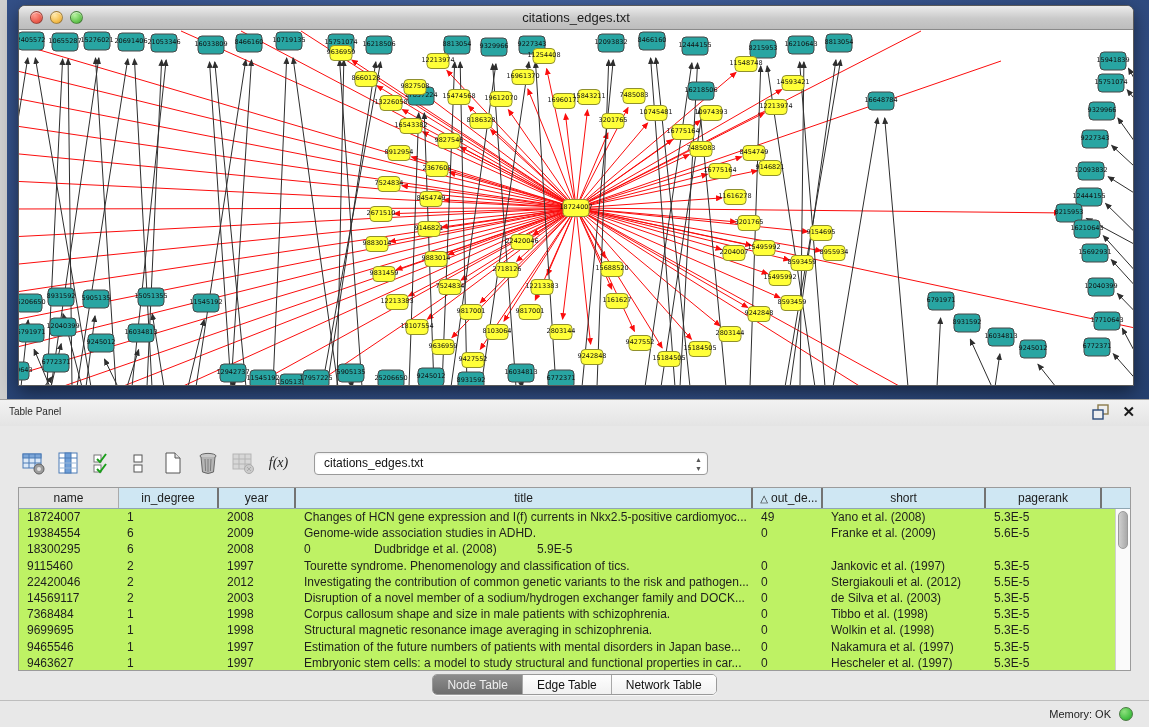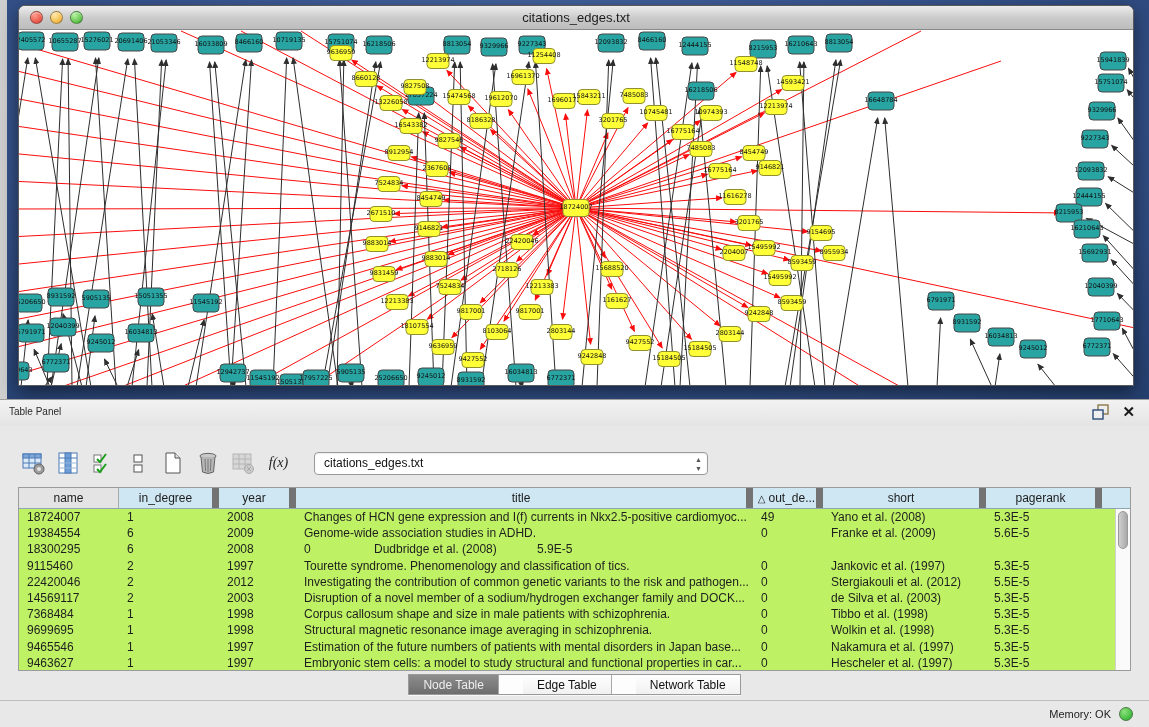--- a/index.html
+++ b/index.html
@@ -34,33 +34,33 @@
   .toolbar { position:absolute; left:20px; top:46px; height:34px; display:flex; align-items:center; gap:8px; }
   .tb-icon { width:27px; height:27px; display:flex; align-items:center; justify-content:center; }
   .fx { font-size:14px; color:#222; font-family:"Liberation Serif",serif; font-style:italic; white-space:nowrap; }
   .table-select { margin-left:14px; width:394px; height:23px; background:#fff; border:1px solid #9a9a9a; border-radius:4px;
     position:relative; display:flex; align-items:center; box-shadow:inset 0 1px 2px rgba(0,0,0,.08); }
   .table-select .val { font-size:12px; color:#111; padding-left:9px; }
   .spinner { position:absolute; right:5px; top:2px; font-size:7px; color:#555; line-height:9px; text-align:center; }
 
   .table-wrap { position:absolute; left:18px; top:87px; width:1113px; height:184px; background:#bef264; border:1px solid #9b9b9b; display:flex; flex-direction:column; }
   .thead { display:flex; height:21px; background:#cfe7f3; border-bottom:1px solid #8fa6b2; flex:none; }
-  .th { font-size:12px; color:#1c1c1c; text-align:center; line-height:20px; border-right:7px solid #737373; overflow:hidden; white-space:nowrap; }
+  .th { font-size:12px; color:#1c1c1c; text-align:center; line-height:20px; border-right:2px solid #737373; overflow:hidden; white-space:nowrap; }
   .th.gray { background:#e4e4e4; border-right:1px solid #aaa; }
   .sort-tri { font-size:10px; margin-right:3px; }
   .c0{width:100px;} .c1{width:100px;} .c2{width:77px;} .c3{width:457px;} .c4{width:70px;} .c5{width:163px;} .c6{width:116px;}
   .tbody { position:relative; flex:1; overflow:hidden; }
   .trow { display:flex; height:16.2px; }
   .td { font-size:12px; color:#1e1e1e; line-height:16px; padding-left:8px; white-space:nowrap; overflow:hidden; text-overflow:ellipsis; }
   .vscroll { position:absolute; right:0; top:21px; bottom:0; width:15px; background:#fafafa; border-left:1px solid #d0d0d0; }
   .vthumb { position:absolute; left:2px; top:2px; width:10px; height:38px; border-radius:6px;
     background:linear-gradient(90deg,#cfcfcf,#a9a9a9); border:1px solid #9a9a9a; }
 
   .tabs { position:absolute; left:0; top:274px; width:100%; display:flex; justify-content:center; }
-  .seg { display:flex; border:1px solid #9a9a9a; border-radius:0; overflow:hidden; height:21px; background:#fdfdfd; box-shadow:0 1px 0 rgba(255,255,255,.7);gap:24px; }
+  .seg { display:flex; border:1px solid #9a9a9a; border-radius:5px; overflow:hidden; height:21px; background:#fdfdfd; box-shadow:0 1px 0 rgba(255,255,255,.7); }
   .seg-btn { font-size:12px; padding:0 14px; line-height:20px; color:#111; background:linear-gradient(#fefefe,#f1f1f1); border-right:1px solid #a8a8a8; }
   .seg-btn:last-child { border-right:none; }
   .seg-btn.sel { background:linear-gradient(#8d8d8d,#6e6e6e); color:#efefef; }
 
   .statusbar { position:absolute; left:0; bottom:0; width:100%; height:27px; background:#e8e8e8; border-top:1px solid #bdbdbd; }
   .memory { position:absolute; right:38px; top:7px; font-size:11px; color:#222; }
   .mem-dot { position:absolute; right:16px; top:6px; width:14px; height:14px; border-radius:50%;
     background:radial-gradient(circle at 35% 30%, #8ee07e, #44bf43 65%, #2e9630); border:1px solid #4a7a42; }
 </style>
 </head>

